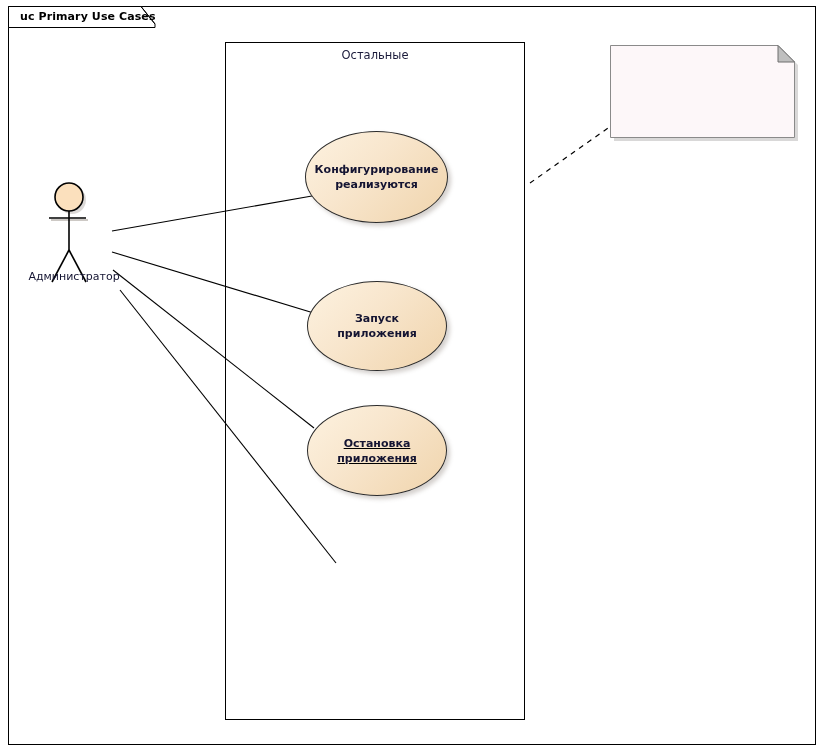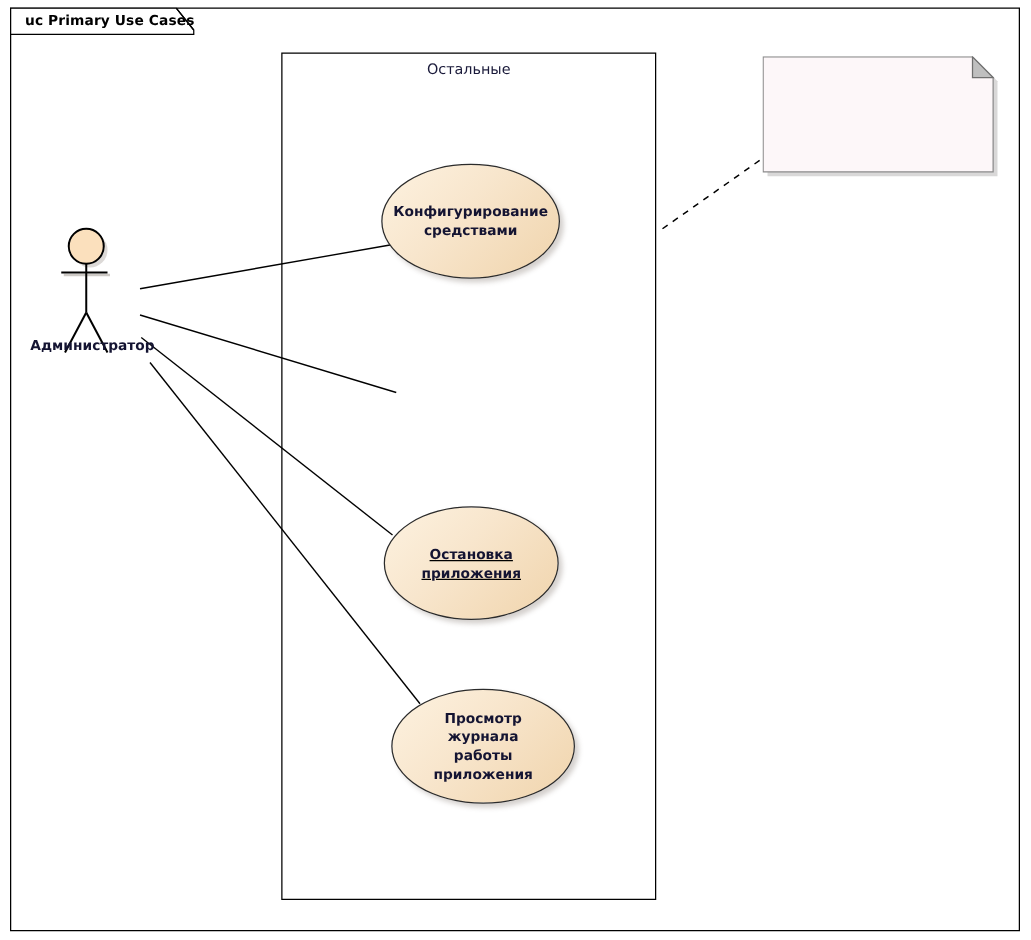--- a/index.html
+++ b/index.html
@@ -96,21 +96,21 @@
     width: 96px;
     height: 110px;
   }
   .actor-label {
     position: absolute;
     left: 14px;
     top: 270px;
     width: 120px;
     text-align: center;
     font-size: 11px;
-    font-weight: bold;
+    font-weight: normal;
     color: #141432;
     white-space: nowrap;
   }
   .note {
     position: absolute;
     left: 610px;
     top: 45px;
     width: 188px;
     height: 96px;
   }
@@ -167,33 +167,32 @@
       <line x1="21" y1="40" x2="58" y2="40" stroke="#000000" stroke-width="1.6"></line>
       <line x1="41" y1="33" x2="41" y2="72" stroke="#000000" stroke-width="1.6"></line>
       <line x1="41" y1="72" x2="24" y2="104" stroke="#000000" stroke-width="1.6"></line>
       <line x1="41" y1="72" x2="58" y2="104" stroke="#000000" stroke-width="1.6"></line>
     </svg>
   </div>
   <div class="actor-label">Администратор</div>
 
   <div class="usecase" style="left:305px; top:131px; width:143px; height:92px;">
     <span class="usecase-label">Конфигурирование
-средствами</span>
-  </div>
-
+реализуются</span>
+  </div>
+
+  <div class="usecase" style="left:307px; top:281px; width:140px; height:90px;">
+    <span class="usecase-label">Запуск приложения</span>
+  </div>
 
   <div class="usecase" style="left:307px; top:405px; width:140px; height:91px;text-decoration:underline;">
     <span class="usecase-label">Остановка
 приложения</span>
   </div>
 
-  <div class="usecase" style="left:313px; top:551px; width:147px; height:92px;">
-    <span class="usecase-label">Просмотр журнала
-работы приложения</span>
-  </div>
 
   <div class="note">
     <svg width="192" height="100" viewBox="0 0 192 100" xmlns="http://www.w3.org/2000/svg">
       <path d="M 4 4 L 172 4 L 188 20 L 188 96 L 4 96 Z" fill="rgba(130,125,125,0.30)"></path>
       <path d="M 0.5 0.5 L 168 0.5 L 184.5 17 L 184.5 92.5 L 0.5 92.5 Z" fill="#fdf7f9" stroke="#8a8a8a" stroke-width="1"></path>
       <path d="M 168 0.5 L 184.5 17 L 168 17 Z" fill="#bfbfbf" stroke="#6f6f6f" stroke-width="1"></path>
     </svg>
   </div>
 
 </div>

